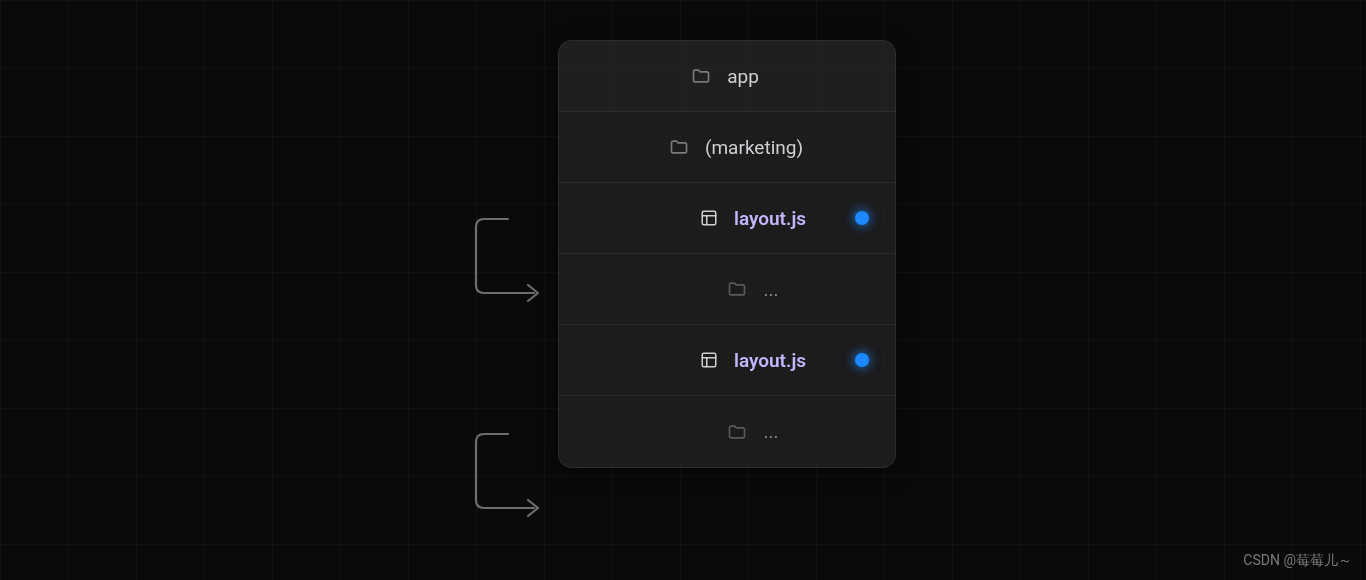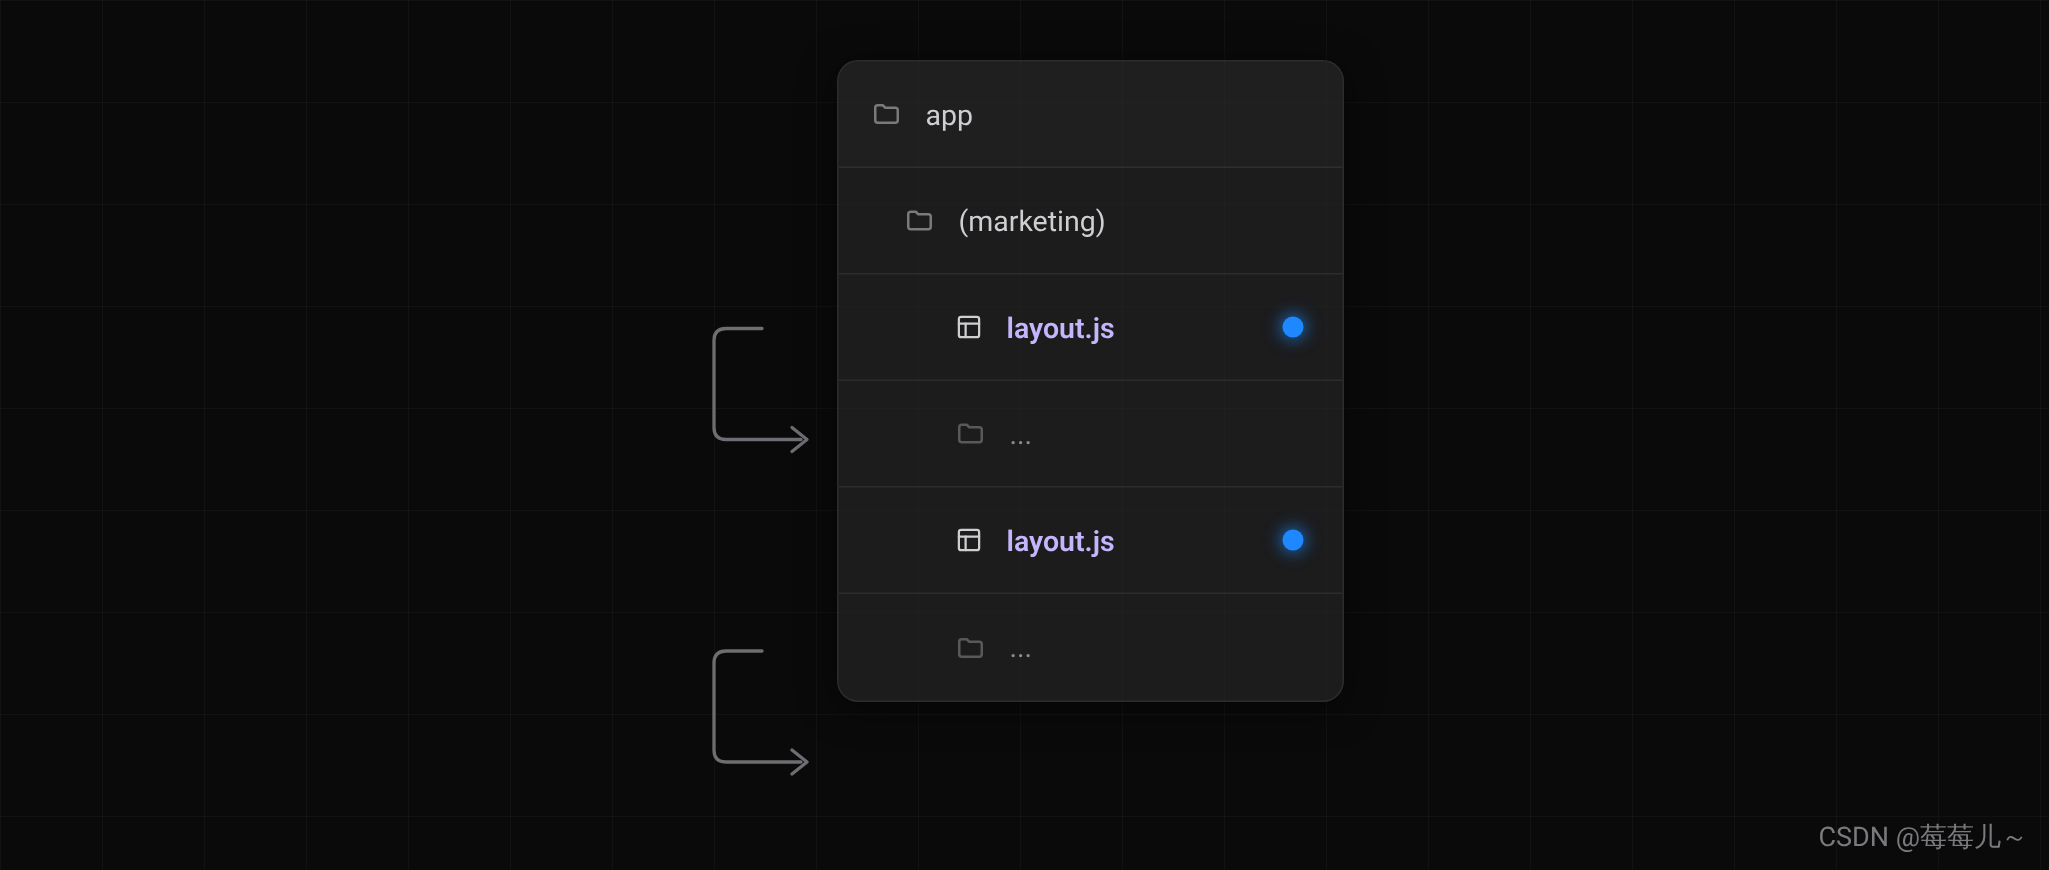--- a/index.html
+++ b/index.html
@@ -37,20 +37,21 @@
   }
 
   .row {
     display: flex;
     align-items: center;
     height: 71px;
     padding: 0 26px;
     border-bottom: 1px solid rgba(255,255,255,0.07);
     gap: 16px;
     position: relative;
+    justify-content: center;
   }
   .row:last-child { border-bottom: none; }
   .row.depth-0 { padding-left: 22px; }
   .row.depth-1 { padding-left: 44px; }
   .row.depth-2 { padding-left: 78px; }
 
   .row.header {
     background: rgba(255,255,255,0.015);
   }
 
@@ -86,21 +87,21 @@
     position: absolute;
     color: #6d6d72;
   }
   .arrow svg { display: block; overflow: visible; }
 
   .watermark {
     position: absolute;
     right: 14px;
     bottom: 10px;
     color: #7a7a7e;
-    font-size: 18px;
+    font-size: 14px;
   }
 </style>
 </head>
 <body>
 
 <div class="grid-bg"></div>
 
 <div class="arrow" style="left:472px; top:215px;">
   <svg width="78" height="86">
     <path d="M 36 4 L 12 4 Q 4 4 4 12 L 4 70 Q 4 78 12 78 L 62 78" fill="none" stroke="currentColor" stroke-width="2.2" stroke-linecap="round"></path>

